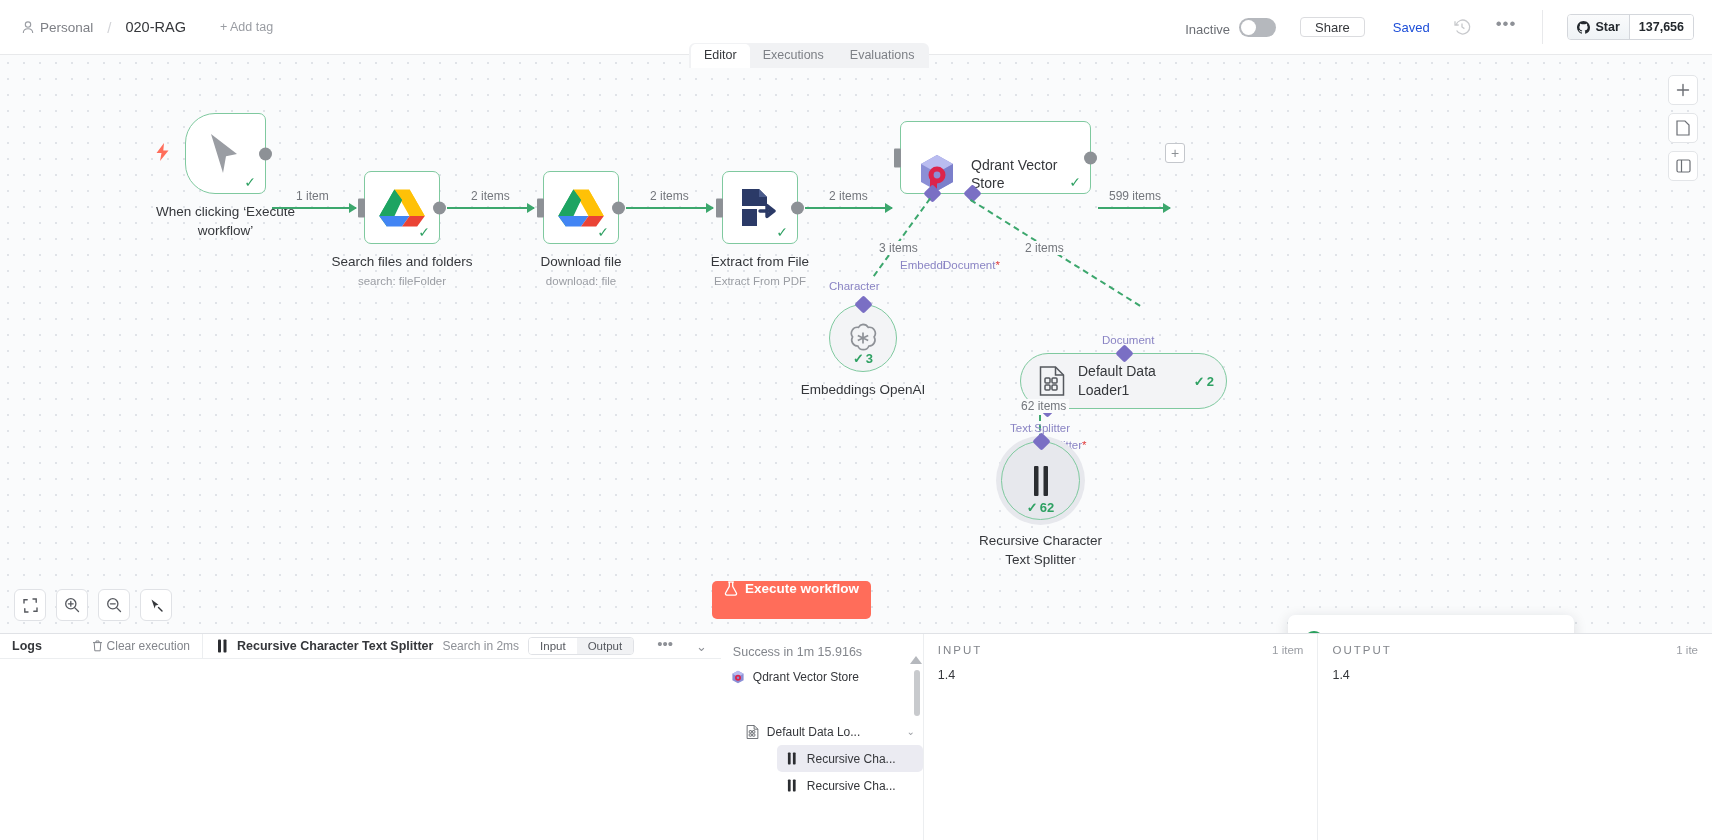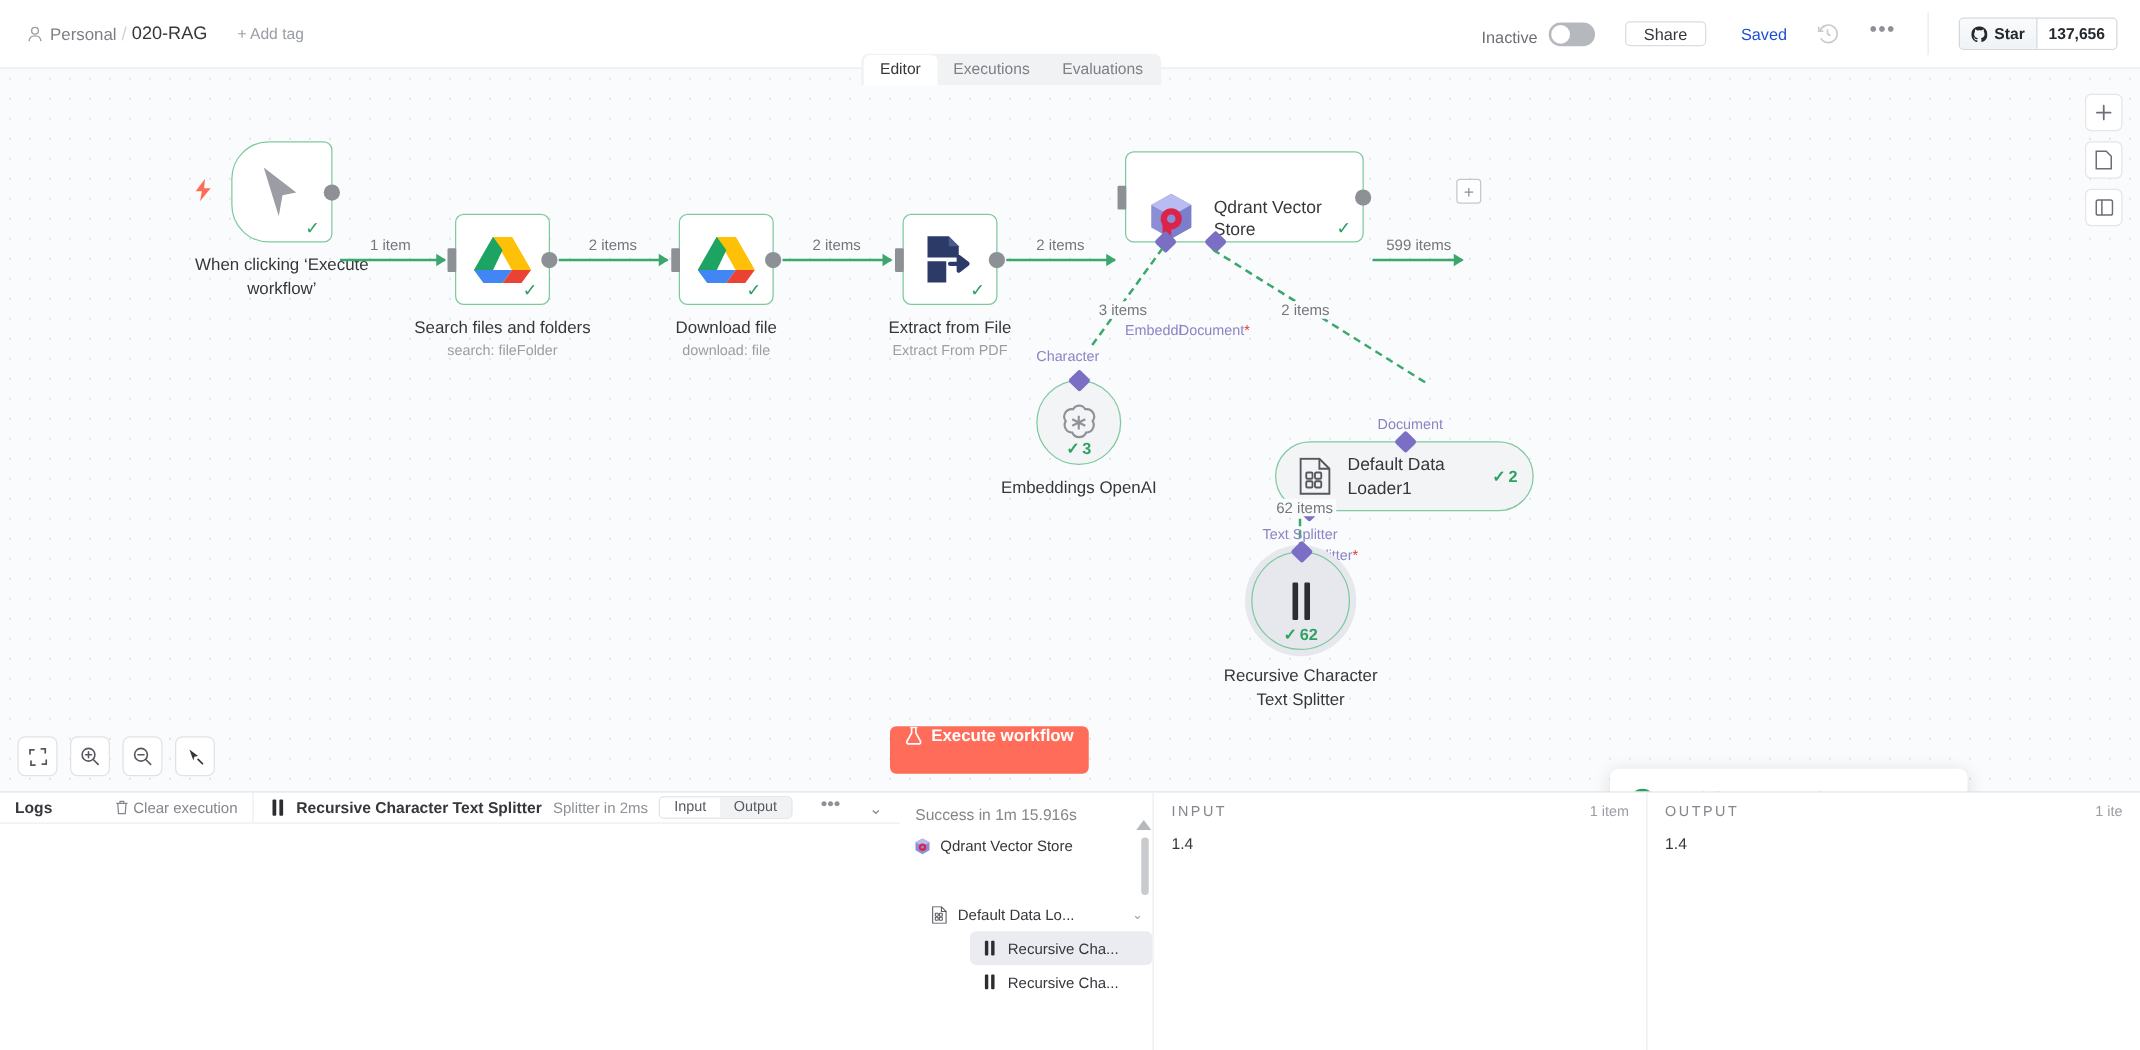--- a/index.html
+++ b/index.html
@@ -10,21 +10,21 @@
     -webkit-font-smoothing:antialiased;
   }
   .app { position:relative; width:1712px; height:840px; }
 
   
   .header {
     position:absolute; top:0; left:0; width:1712px; height:55px;
     background:#fff; border-bottom:1px solid #e8e9eb;
     display:flex; align-items:center; z-index:40;
   }
-  .bc { display:flex; align-items:center; gap:2px; padding-left:22px; }
+  .bc { display:flex; align-items:center; gap:12px; padding-left:22px; }
   .bc-person { display:flex; align-items:center; gap:6px; color:#7d7f85; font-size:13.5px;}
   .person-ico { width:12px; height:13px; display:block; }
   .bc-sep { color:#d3d4d8; font-size:15px; margin:0 2px; }
   .bc-name { color:#35373b; font-size:14.5px; font-weight:400; }
   .add-tag { color:#9a9da3; font-size:12.5px; margin-left:22px; cursor:pointer; }
 
   .hdr-right { margin-left:auto; display:flex; align-items:center; height:100%; }
   .inactive-wrap { display:flex; align-items:flex-end; gap:9px; color:#6b6e74; font-size:13px; }
   .toggle {
     width:37px; height:19px; border-radius:10px; background:#b5b8bd;
@@ -534,21 +534,21 @@
             </svg>
           <span>Clear execution</span>
         </span>
       </div>
       <div class="logs-bar-right">
         <svg width="11" height="14" viewBox="0 0 11 14">
           <rect x="1" y="0.5" width="3" height="13" rx="0.8" fill="#2b2d31"></rect>
           <rect x="6.5" y="0.5" width="3" height="13" rx="0.8" fill="#2b2d31"></rect>
           </svg>
         <span class="sel-node-name">Recursive Character Text Splitter</span>
-        <span class="sel-node-status">Splitter in 2ms</span>
+        <span class="sel-node-status">Search in 2ms</span>
         <span class="io-toggle">
           <span>Input</span>
           <span class="on">Output</span>
         </span>
         <span class="logs-dots">•••</span>
         <span class="logs-chev">⌄</span>
       </div>
     </div>
 
     <div class="logs-body">

